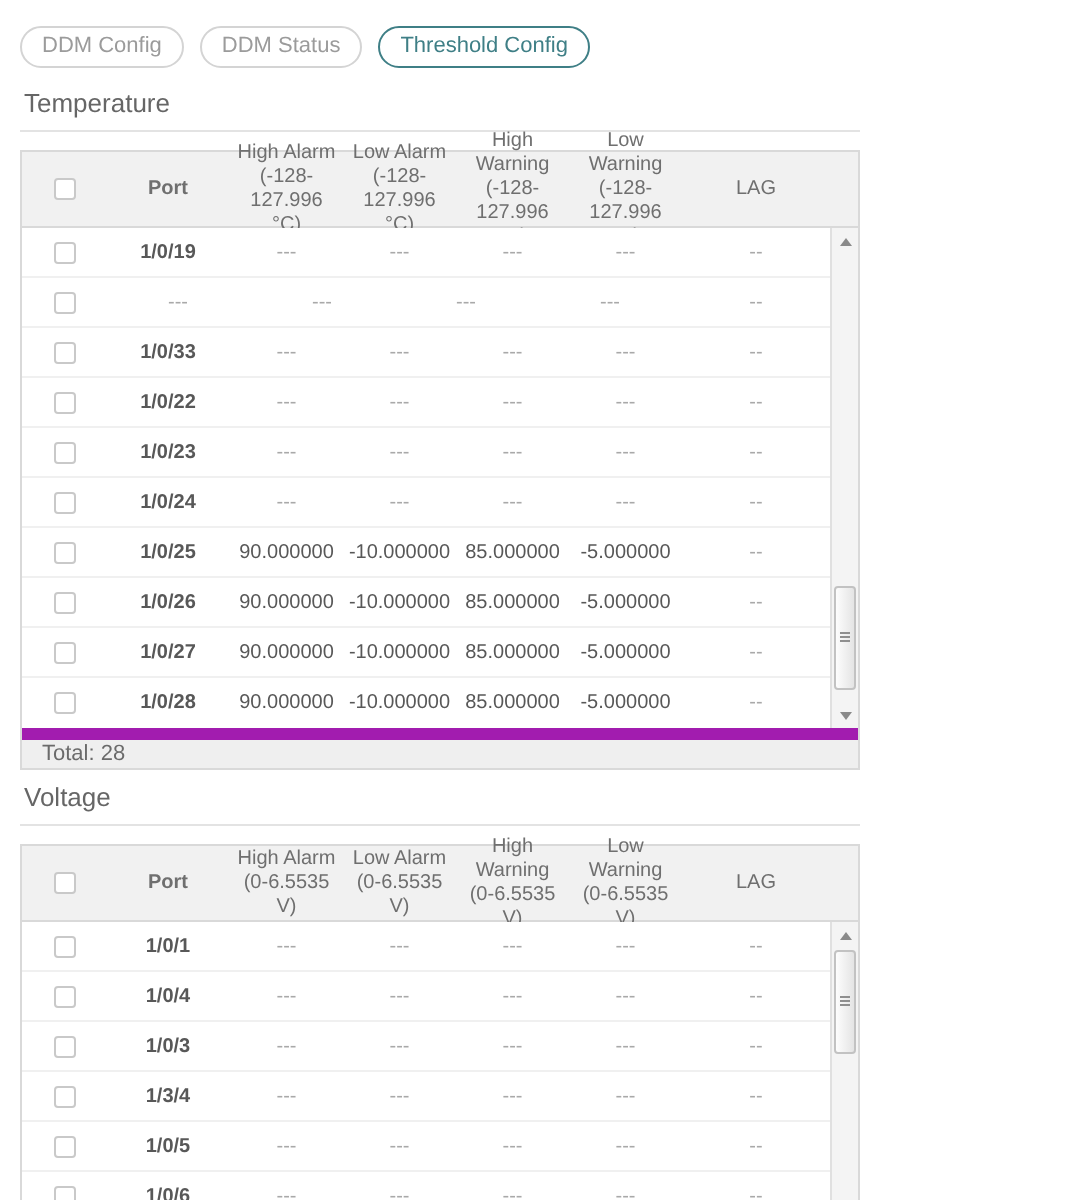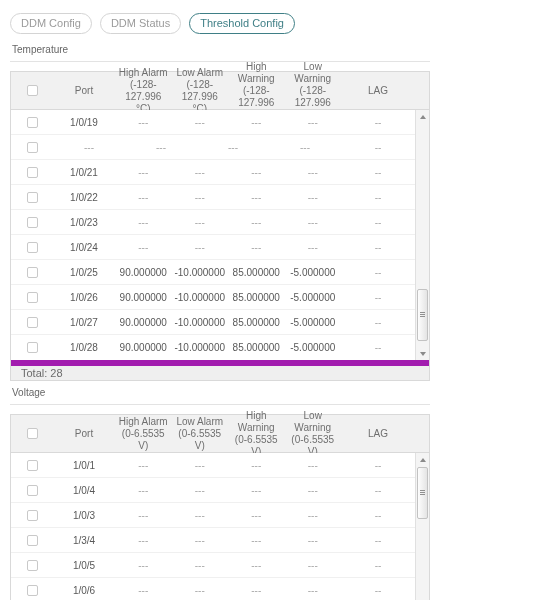--- a/index.html
+++ b/index.html
@@ -36,21 +36,21 @@
   }
   .tab.active {
     border: 1px solid #3f7f86;
     color: #3f7f86;
     background: #fff;
   }
 
   
   .section { padding: 0 10px; }
   .section-title {
-    font-size: 10px;
+    font-size: 13px;
     color: #666;
     padding: 6px 0 6px 2px;
     border-bottom: 1px solid #e3e3e3;
     margin-bottom: 9px;
   }
 
   
   .panel {
     border: 1px solid #d9d9d9;
     background: #fff;
@@ -66,21 +66,21 @@
   .th {
     font-size: 10px;
     color: #6f6f6f;
     text-align: center;
     line-height: 12px;
     padding: 0 2px;
   }
   .th .unit { display: block; }
 
   .c-check { width: 42px; display: flex; justify-content: center; align-items: center; flex: 0 0 42px; }
-  .c-port  { width: 62px; flex: 0 0 62px; text-align: center; }
+  .c-port  { width: 62px; flex: 0 0 62px; text-align: center; font-weight: bold; }
   .c-val   { flex: 1 1 0; text-align: center; }
   .c-lag   { width: 74px; flex: 0 0 74px; text-align: center; }
   .c-sb    { width: 14px; flex: 0 0 14px; }
 
   .tbody-wrap { position: relative; }
   .tbody { overflow: hidden; }
 
   .tr {
     display: flex;
     align-items: center;
@@ -211,21 +211,21 @@
                 <div class="td c-val dash">---</div>
                 <div class="td c-val dash">---</div>
                 <div class="td c-val dash">---</div>
                 <div class="td c-lag dash">--</div>
                 <div class="c-sb"></div>
               </div>
               <div class="tr">
                 <div class="c-check">
                   <span class="cb"></span>
                 </div>
-                <div class="td c-port">1/0/21</div>
+                <div class="td c-port">1/0/33</div>
                 <div class="td c-val dash">---</div>
                 <div class="td c-val dash">---</div>
                 <div class="td c-val dash">---</div>
                 <div class="td c-val dash">---</div>
                 <div class="td c-lag dash">--</div>
                 <div class="c-sb"></div>
               </div>
               <div class="tr">
                 <div class="c-check">
                   <span class="cb"></span>

